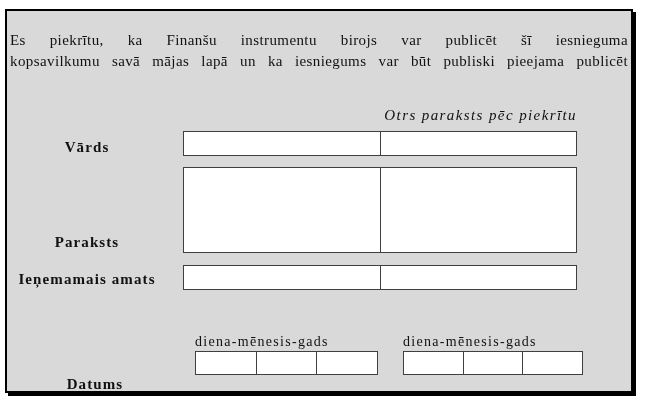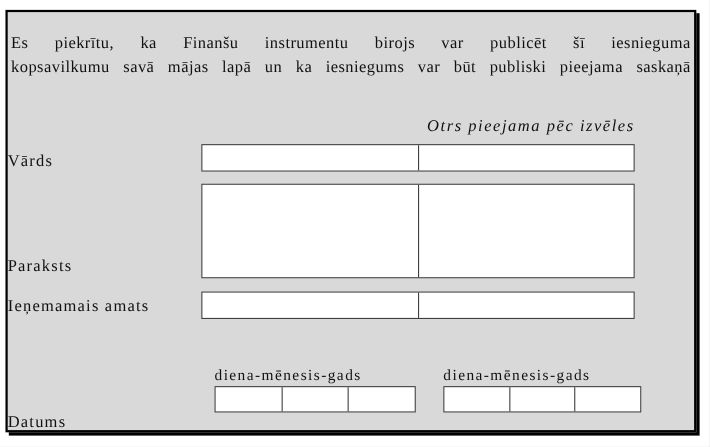--- a/index.html
+++ b/index.html
@@ -53,24 +53,25 @@
     text-align: right;
     font-style: italic;
     font-size: 15px;
     letter-spacing: 1.4px;
   }
 
   .field-label {
     position: absolute;
     left: 0;
     width: 160px;
-    text-align: left;
+    text-align: center;
     font-size: 15px;
     line-height: 18px;
     letter-spacing: 1.1px;
+    font-weight: bold;
   }
   .label-name      { top: 127px; }
   .label-signature { top: 190px; margin-top: 32px; }
   .label-position  { top: 259px; }
   .label-date      { top: 364px; width: 176px; }
 
   .field-box {
     position: absolute;
     left: 176px;
     width: 394px;
@@ -111,24 +112,24 @@
   .date-group .cell { flex: 1 1 0; }
   .date-group .cell:not(:last-child) { border-right: 1.5px solid #3f3f3f; }
 </style>
 </head>
 <body>
 
 <div class="sheet">
 
   <div class="consent">
     <div class="para-line stretch">Es piekrītu, ka Finanšu instrumentu birojs var publicēt šī iesnieguma</div>
-    <div class="para-line stretch">kopsavilkumu savā mājas lapā un ka iesniegums var būt publiski pieejama saskaņā</div>
+    <div class="para-line stretch">kopsavilkumu savā mājas lapā un ka iesniegums var būt publiski pieejama publicēt</div>
   </div>
 
-  <div class="note">Otrs pieejama pēc izvēles</div>
+  <div class="note">Otrs paraksts pēc piekrītu</div>
 
   <div class="field-label label-name">Vārds</div>
   <div class="field-box box-name">
     <div class="cell"></div>
     <div class="cell"></div>
   </div>
 
   <div class="field-label label-signature">Paraksts</div>
   <div class="field-box box-signature">
     <div class="cell"></div>

